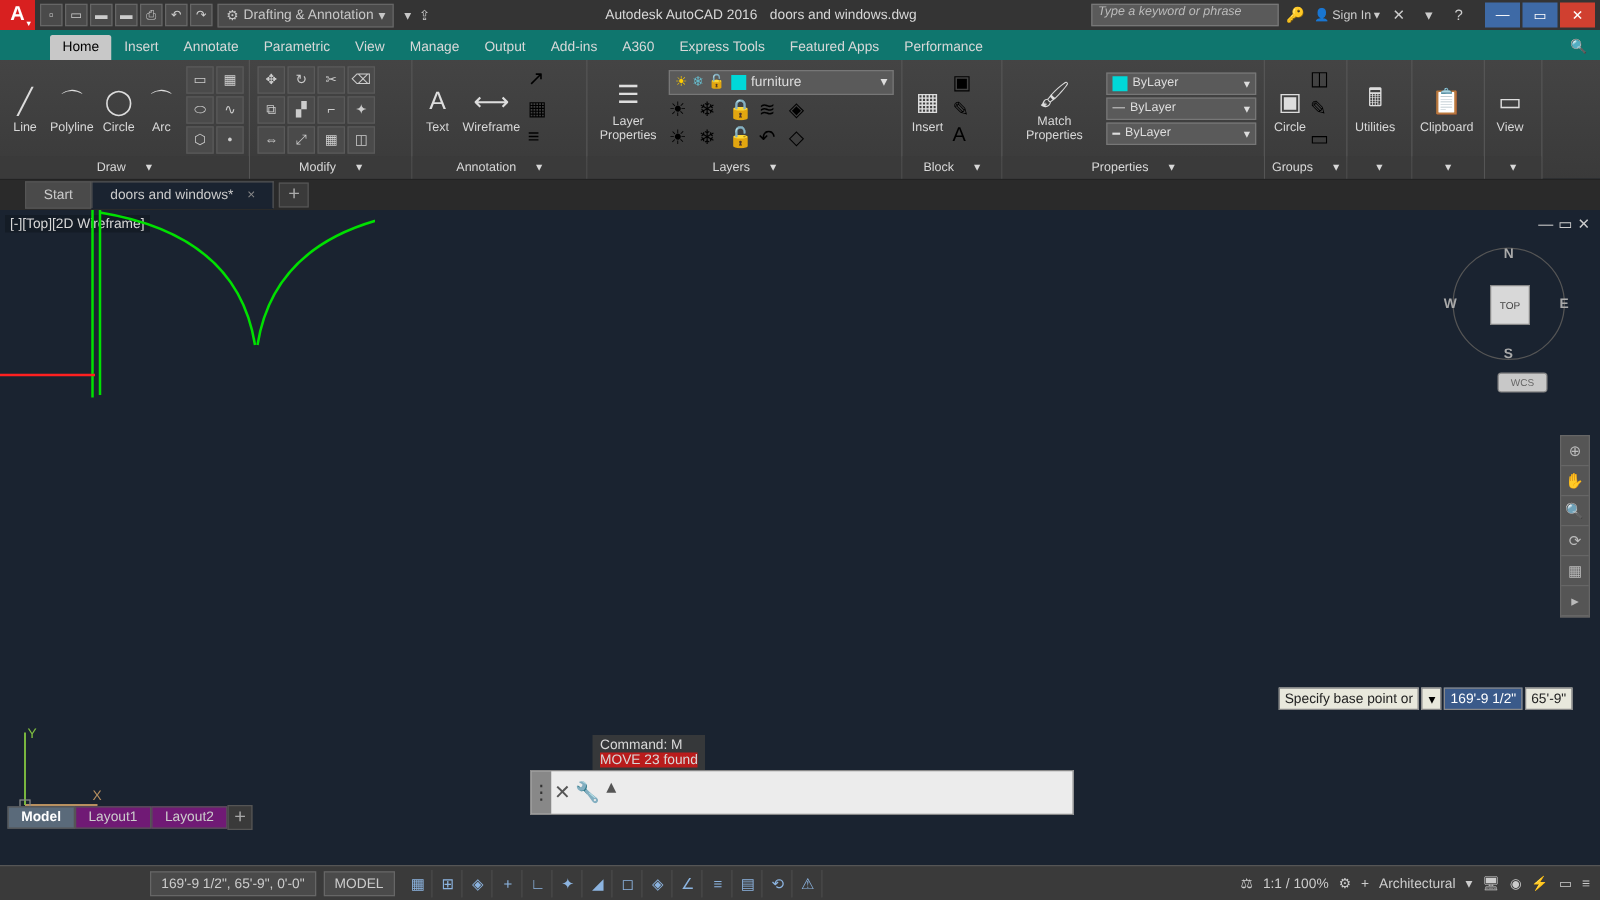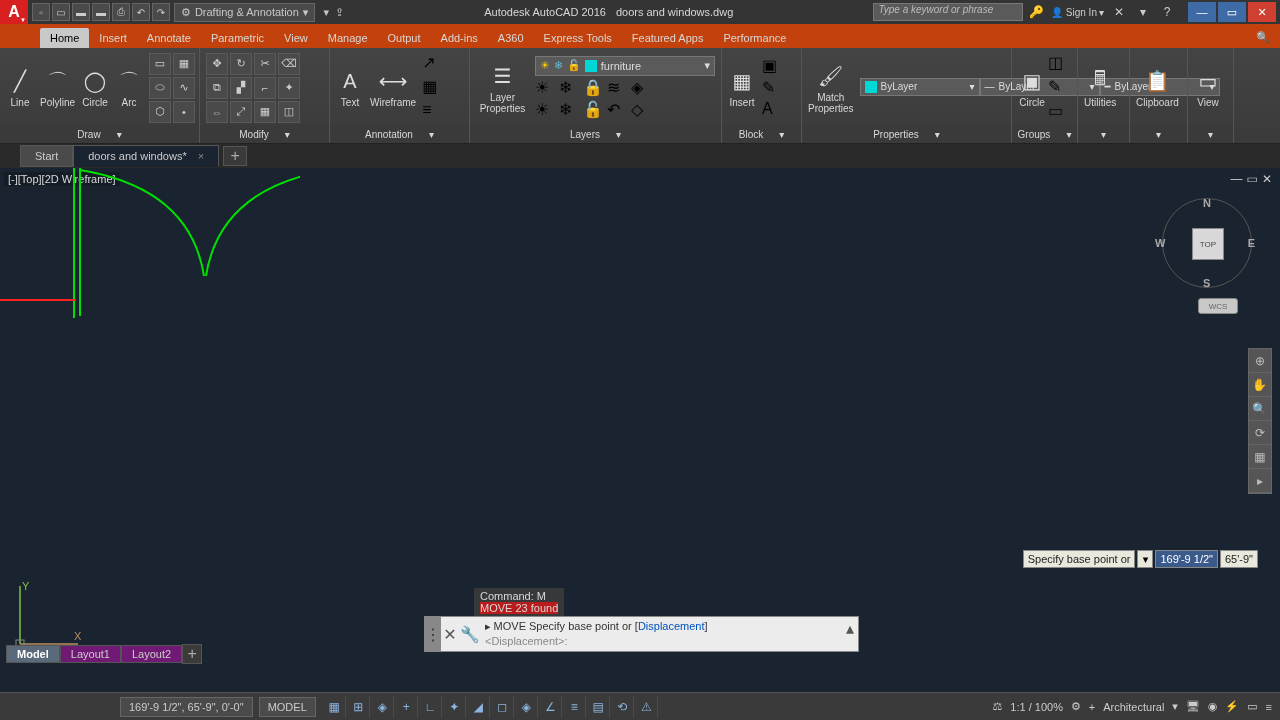--- a/index.html
+++ b/index.html
@@ -18,21 +18,21 @@
 .search-box { width: 150px; height: 18px; background: #5a5a5a; border: 1px solid #777; color: #bbb; font-style: italic; font-size: 10px; padding: 0 4px; display: flex; align-items: flex-start; }
 .title-right { display: flex; align-items: center; gap: 6px; padding: 0 4px; }
 .title-right .tbtn { width: 18px; height: 18px; display: flex; align-items: center; justify-content: center; color: #ccc; font-size: 12px; }
 .win-controls { display: flex; margin-left: 6px; }
 .win-controls div { width: 28px; height: 20px; display: flex; align-items: center; justify-content: center; color: #fff; font-size: 11px; }
 .win-min { background: #3e6aa6; }
 .win-max { background: #3e6aa6; margin-left: 2px; }
 .win-close { background: #d04030; margin-left: 2px; }
 
 
-.ribbon-tabs { height: 24px; background: #c2410c; display: flex; align-items: end; padding-left: 40px; text-align: center; }
+.ribbon-tabs { height: 24px; background: #0f766e; display: flex; align-items: end; padding-left: 40px; text-align: center; }
 .ribbon-tab { padding: 4px 10px; color: #d8d8d8; font-size: 11px; cursor: pointer; }
 .ribbon-tab.active { background: #c8c8c8; color: #000; border-radius: 2px 2px 0 0; }
 
 
 .ribbon-body { height: 96px; background: linear-gradient(#444, #3a3a3a); display: flex; border-bottom: 1px solid #222; }
 .panel { border-right: 1px solid #555; display: flex; flex-direction: column; padding: 2px 6px 0 6px; }
 .panel-content { flex: 1; display: flex; align-items: center; gap: 6px; }
 .panel-title { height: 18px; font-size: 10px; color: #d8d8d8; text-align: center; display: flex; align-items: center; justify-content: center; gap: 16px; background: #3a3a3a; margin: 0 -6px; }
 .big-btn { display: flex; flex-direction: column; align-items: center; gap: 2px; color: #d8d8d8; font-size: 10px; }
 .big-btn .ic { width: 28px; height: 28px; display: flex; align-items: center; justify-content: center; font-size: 20px; color: #ddd; }
@@ -303,21 +303,21 @@
         <span>▾</span>
       </div>
   </div>
 
   <div class="panel" style="width:210px">
     <div class="panel-content">
       <div class="big-btn">
           <div class="ic">🖌</div>
           <span style="text-align:center;line-height:11px">Match Properties</span>
         </div>
-      <div style="display:flex;flex-direction:row">
+      <div style="display:flex;flex-direction:column">
         <div class="prop-dd">
             <span class="sw" style="width:12px;height:12px;background:#00d8d8"></span>
             <span>ByLayer</span>
             <span style="margin-left:auto">▾</span>
           </div>
         <div class="prop-dd">
             <span>—</span>
             <span>ByLayer</span>
             <span style="margin-left:auto">▾</span>
           </div>
@@ -480,24 +480,20 @@
 
   <div class="cmd-history">
     <div>Command: M</div>
     <div><span class="sel">MOVE</span><span class="sel"> 23 found</span></div>
   </div>
 
   <div class="cmd-bar">
     <div class="cmd-handle">⋮</div>
     <div class="cmd-close">✕</div>
     <div class="cmd-icon">🔧</div>
-    <div class="cmd-text">
-      <div><span>▸ </span><span>MOVE Specify base point or [</span><span class="link">Displacement</span><span>]</span></div>
-      <div class="gray">&lt;Displacement&gt;:</div>
-    </div>
     <div class="cmd-dd">▴</div>
   </div>
 
   <div class="dyn-tip">
     <div class="lbl">Specify base point or</div>
     <div class="dd">▾</div>
     <div class="val">169'-9 1/2"</div>
     <div class="val2">65'-9"</div>
   </div>
 

